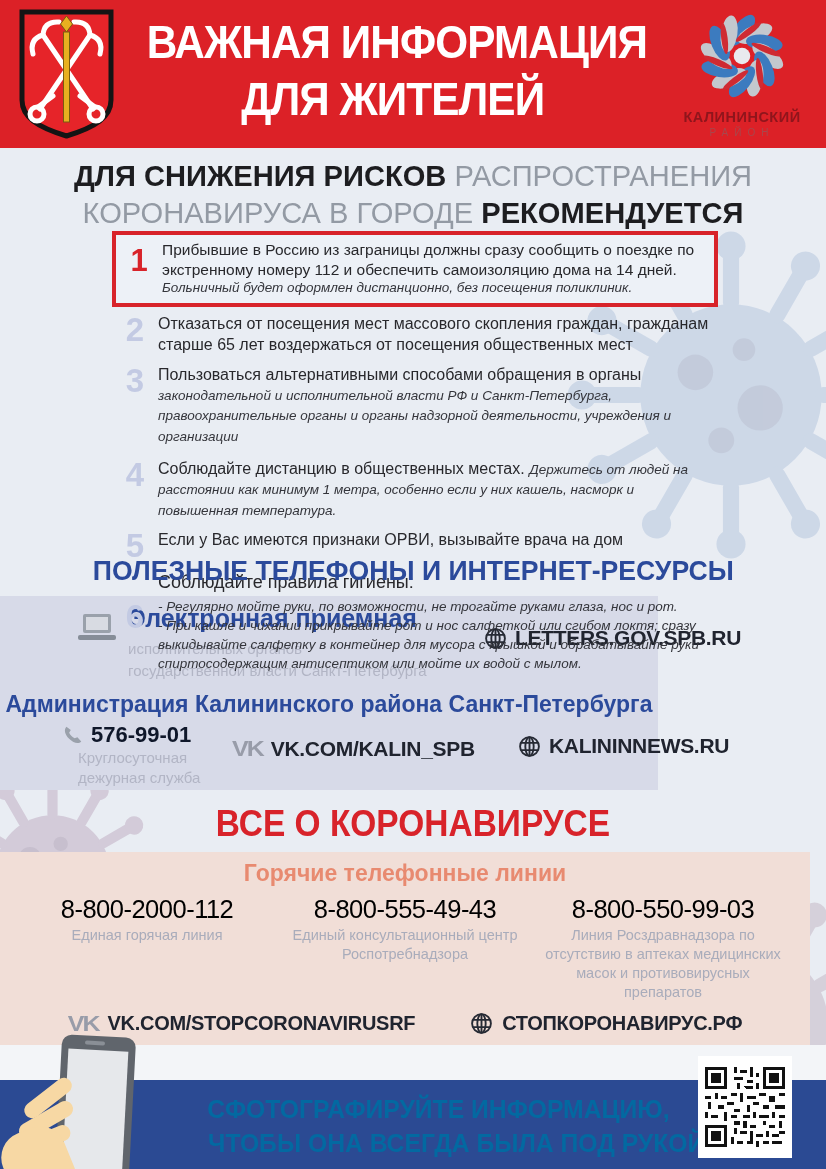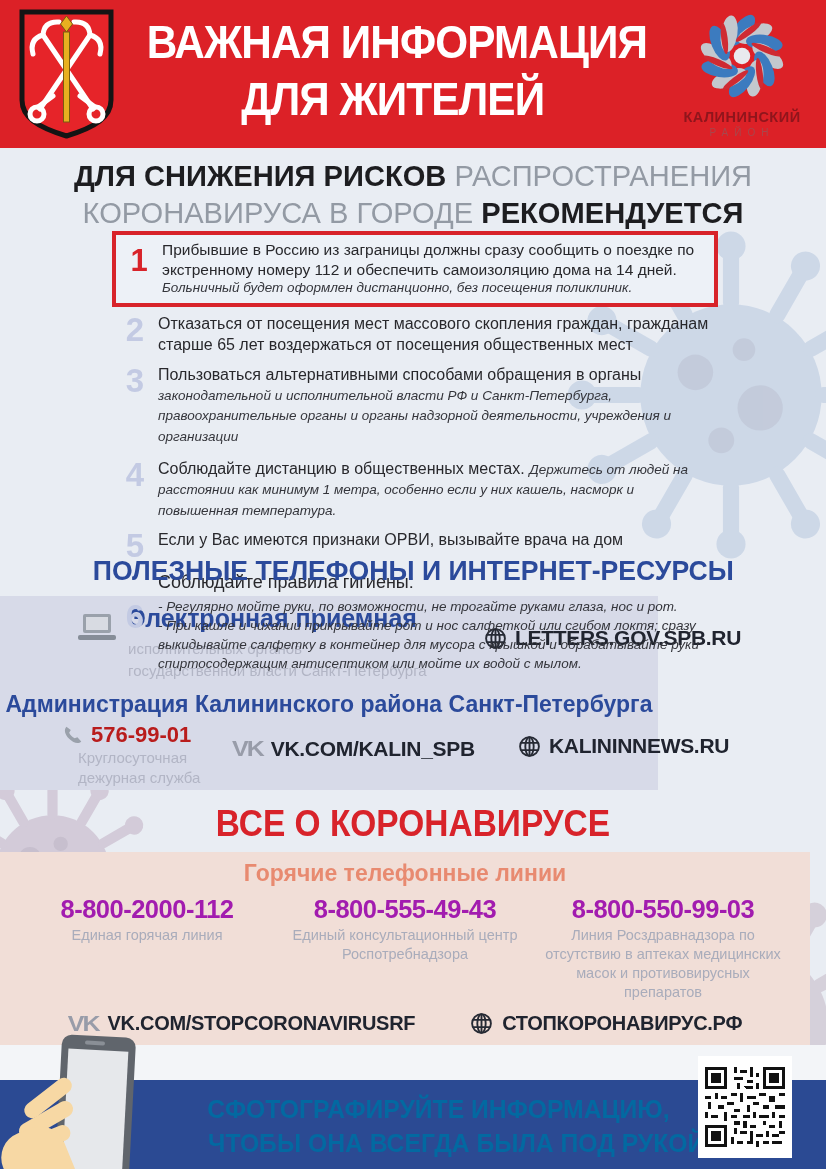--- a/index.html
+++ b/index.html
@@ -40,34 +40,34 @@
   .res-title span{display:inline-block;transform:scaleX(.95);white-space:nowrap;}
   .res-panel{left:0;top:596px;width:658px;height:194px;background:#d7dae8;z-index:1;}
   .laptop{left:76px;top:17px;}
   .rec-title{left:128px;top:8px;color:#2b4a9b;font-weight:bold;font-size:25px;}
   .rec-sub{left:128px;top:42px;color:#b2b5c5;font-size:15px;line-height:1.45;}
   .site-link{font-weight:bold;color:#20242f;font-size:21px;letter-spacing:-.3px;}
   .letters{left:484px;top:30px;display:flex;align-items:center;gap:8px;}
   .admin-title{left:0;right:0;top:95px;text-align:center;color:#2b4a9b;font-weight:bold;font-size:23px;}
   .phone-blk{left:62px;top:126px;}
   .phone-row{display:flex;align-items:center;gap:7px;}
-  .phone-num{font-weight:bold;font-size:22px;color:#b91c1c;}
+  .phone-num{font-weight:bold;font-size:22px;color:#0f172a;}
   .phone-note{color:#b2b5c5;font-size:15px;line-height:1.35;margin:0 0 0 16px;}
   .vk-blk{left:232px;top:138px;display:flex;align-items:center;gap:8px;}
   .site-blk{left:518px;top:138px;display:flex;align-items:center;gap:8px;}
   .vk-glyph{font-weight:bold;font-size:25px;color:#989ca9;letter-spacing:-2px;transform:scaleY(.85);display:inline-block;}
 
   
   .corona-title{left:0;right:0;top:803px;text-align:center;color:#d8232a;font-weight:bold;font-size:36px;z-index:2;}
   .corona-title span{display:inline-block;transform:scaleX(.93);white-space:nowrap;}
   .pink-panel{left:0;top:852px;width:810px;height:193px;background:#f1ded7;z-index:1;}
   .hot-title{position:absolute;left:0;right:0;top:8px;text-align:center;color:#e88a70;font-weight:bold;font-size:23px;}
   .hotlines{position:absolute;left:18px;right:18px;top:43px;display:flex;}
   .hotline{flex:1;text-align:center;padding:0 6px;}
-  .hot-num{font-weight:bold;font-size:25.5px;color:#a21caf;letter-spacing:-.5px;white-space:nowrap;}
+  .hot-num{font-weight:normal;font-size:25.5px;color:#000000;letter-spacing:-.5px;white-space:nowrap;}
   .hot-lbl{color:#a9acbb;font-size:14.5px;line-height:1.3;margin-top:2px;}
   .gov-title{position:absolute;left:0;right:0;top:128px;text-align:center;color:#e88a70;font-weight:bold;font-size:21.5px;}
   .gov-links{position:absolute;left:0;right:0;top:157px;display:flex;justify-content:center;align-items:center;gap:55px;}
   .gov-link{display:flex;align-items:center;gap:9px;}
   .gov-link .site-link{font-size:20px;}
 
   
   .white-strip{left:0;top:1045px;width:826px;height:35px;background:#f3f5f8;z-index:1;}
   .footer{left:0;top:1080px;width:826px;height:89px;background:#2b4a93;z-index:2;}
   .footer-text{left:195px;right:145px;top:1092px;text-align:center;color:#0369a1;font-weight:bold;

